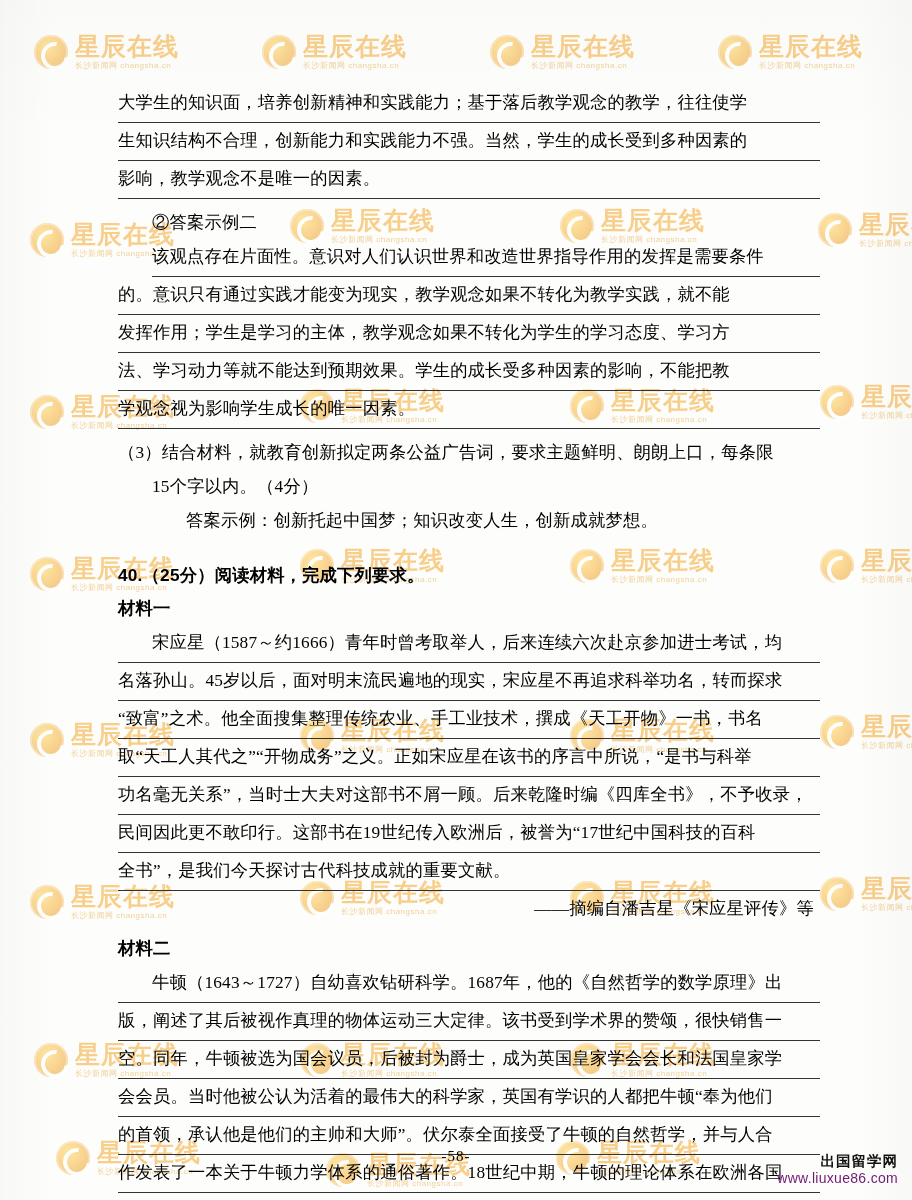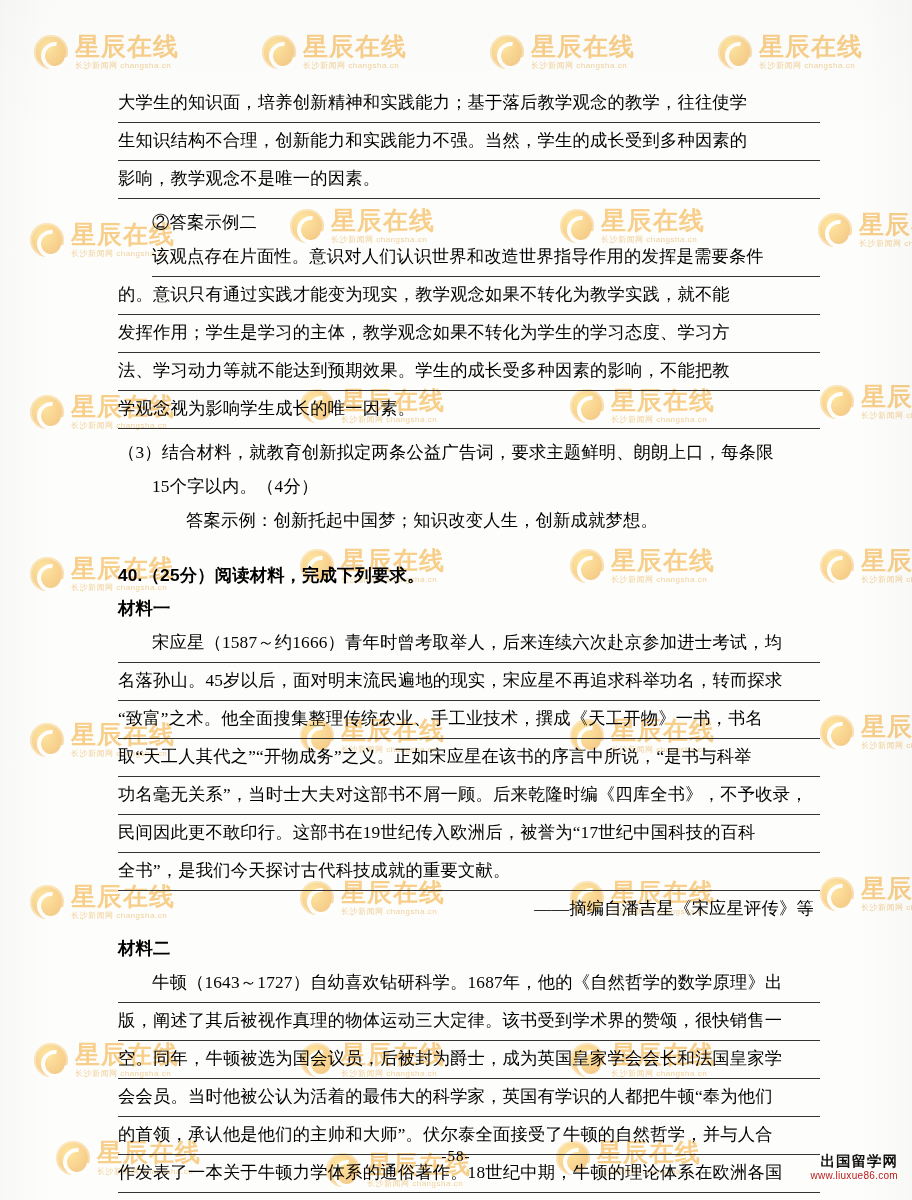--- a/index.html
+++ b/index.html
@@ -157,22 +157,22 @@
   }
   #credit .c1 {
     font-family: "Liberation Sans", sans-serif;
     font-size: 14.5px;
     font-weight: bold;
     color: #111;
     letter-spacing: 1px;
   }
   #credit .c2 {
     font-family: "Liberation Sans", sans-serif;
-    font-size: 10px;
-    color: #b91c1c;
+    font-size: 14px;
+    color: #701a75;
     letter-spacing: 0.3px;
   }
 </style>
 </head>
 <body>
 
 <div id="page">
 
   <div id="watermarks">
 

